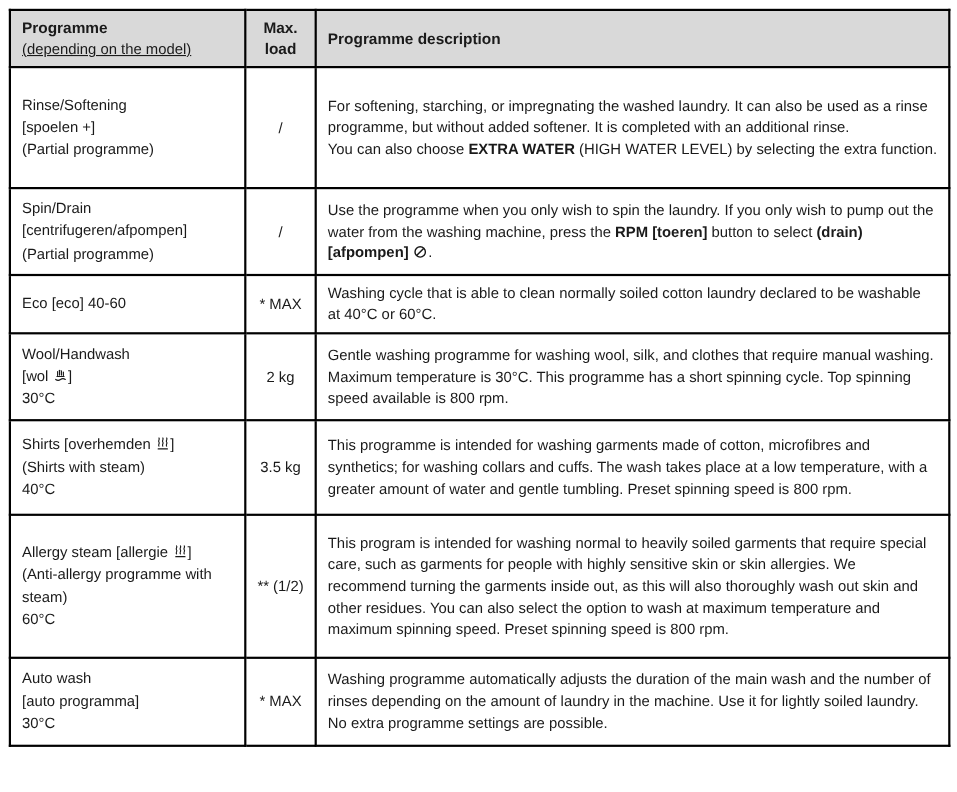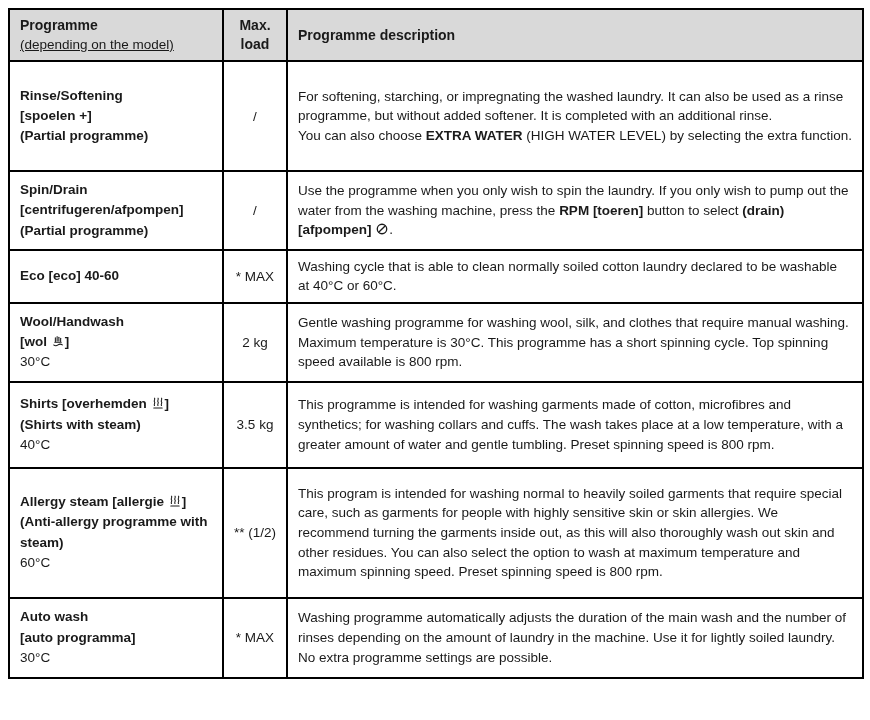--- a/index.html
+++ b/index.html
@@ -21,21 +21,21 @@
   .prog th,.prog td{border:2px solid var(--border);vertical-align:middle;}
   .prog th{
     background:var(--header_bg);
     font-size:14px;line-height:1.35;
     padding:6px 10px;font-weight:bold;
   }
   th.h1,th.h3{text-align:left;}
   th.h2{padding:6px 4px;}
   .hs{font-weight:normal;font-size:13.5px;text-decoration:underline;}
   td.namec{padding:8px 8px 8px 10px;font-size:13.5px;line-height:1.5;}
-  .nm{font-weight:bold;}
+  .nm{font-weight:normal;}
   .temp{font-weight:normal;}
   td.load{text-align:center;font-size:13.5px;padding:4px 3px;}
   td.desc{padding:6px 10px;font-size:13.5px;line-height:1.45;}
   td.desc p{margin:0;}
   td.desc b{font-weight:bold;}
   .nm-icon,.inl-icon{vertical-align:-2px;}
 </style>
 </head>
 <body>
 

